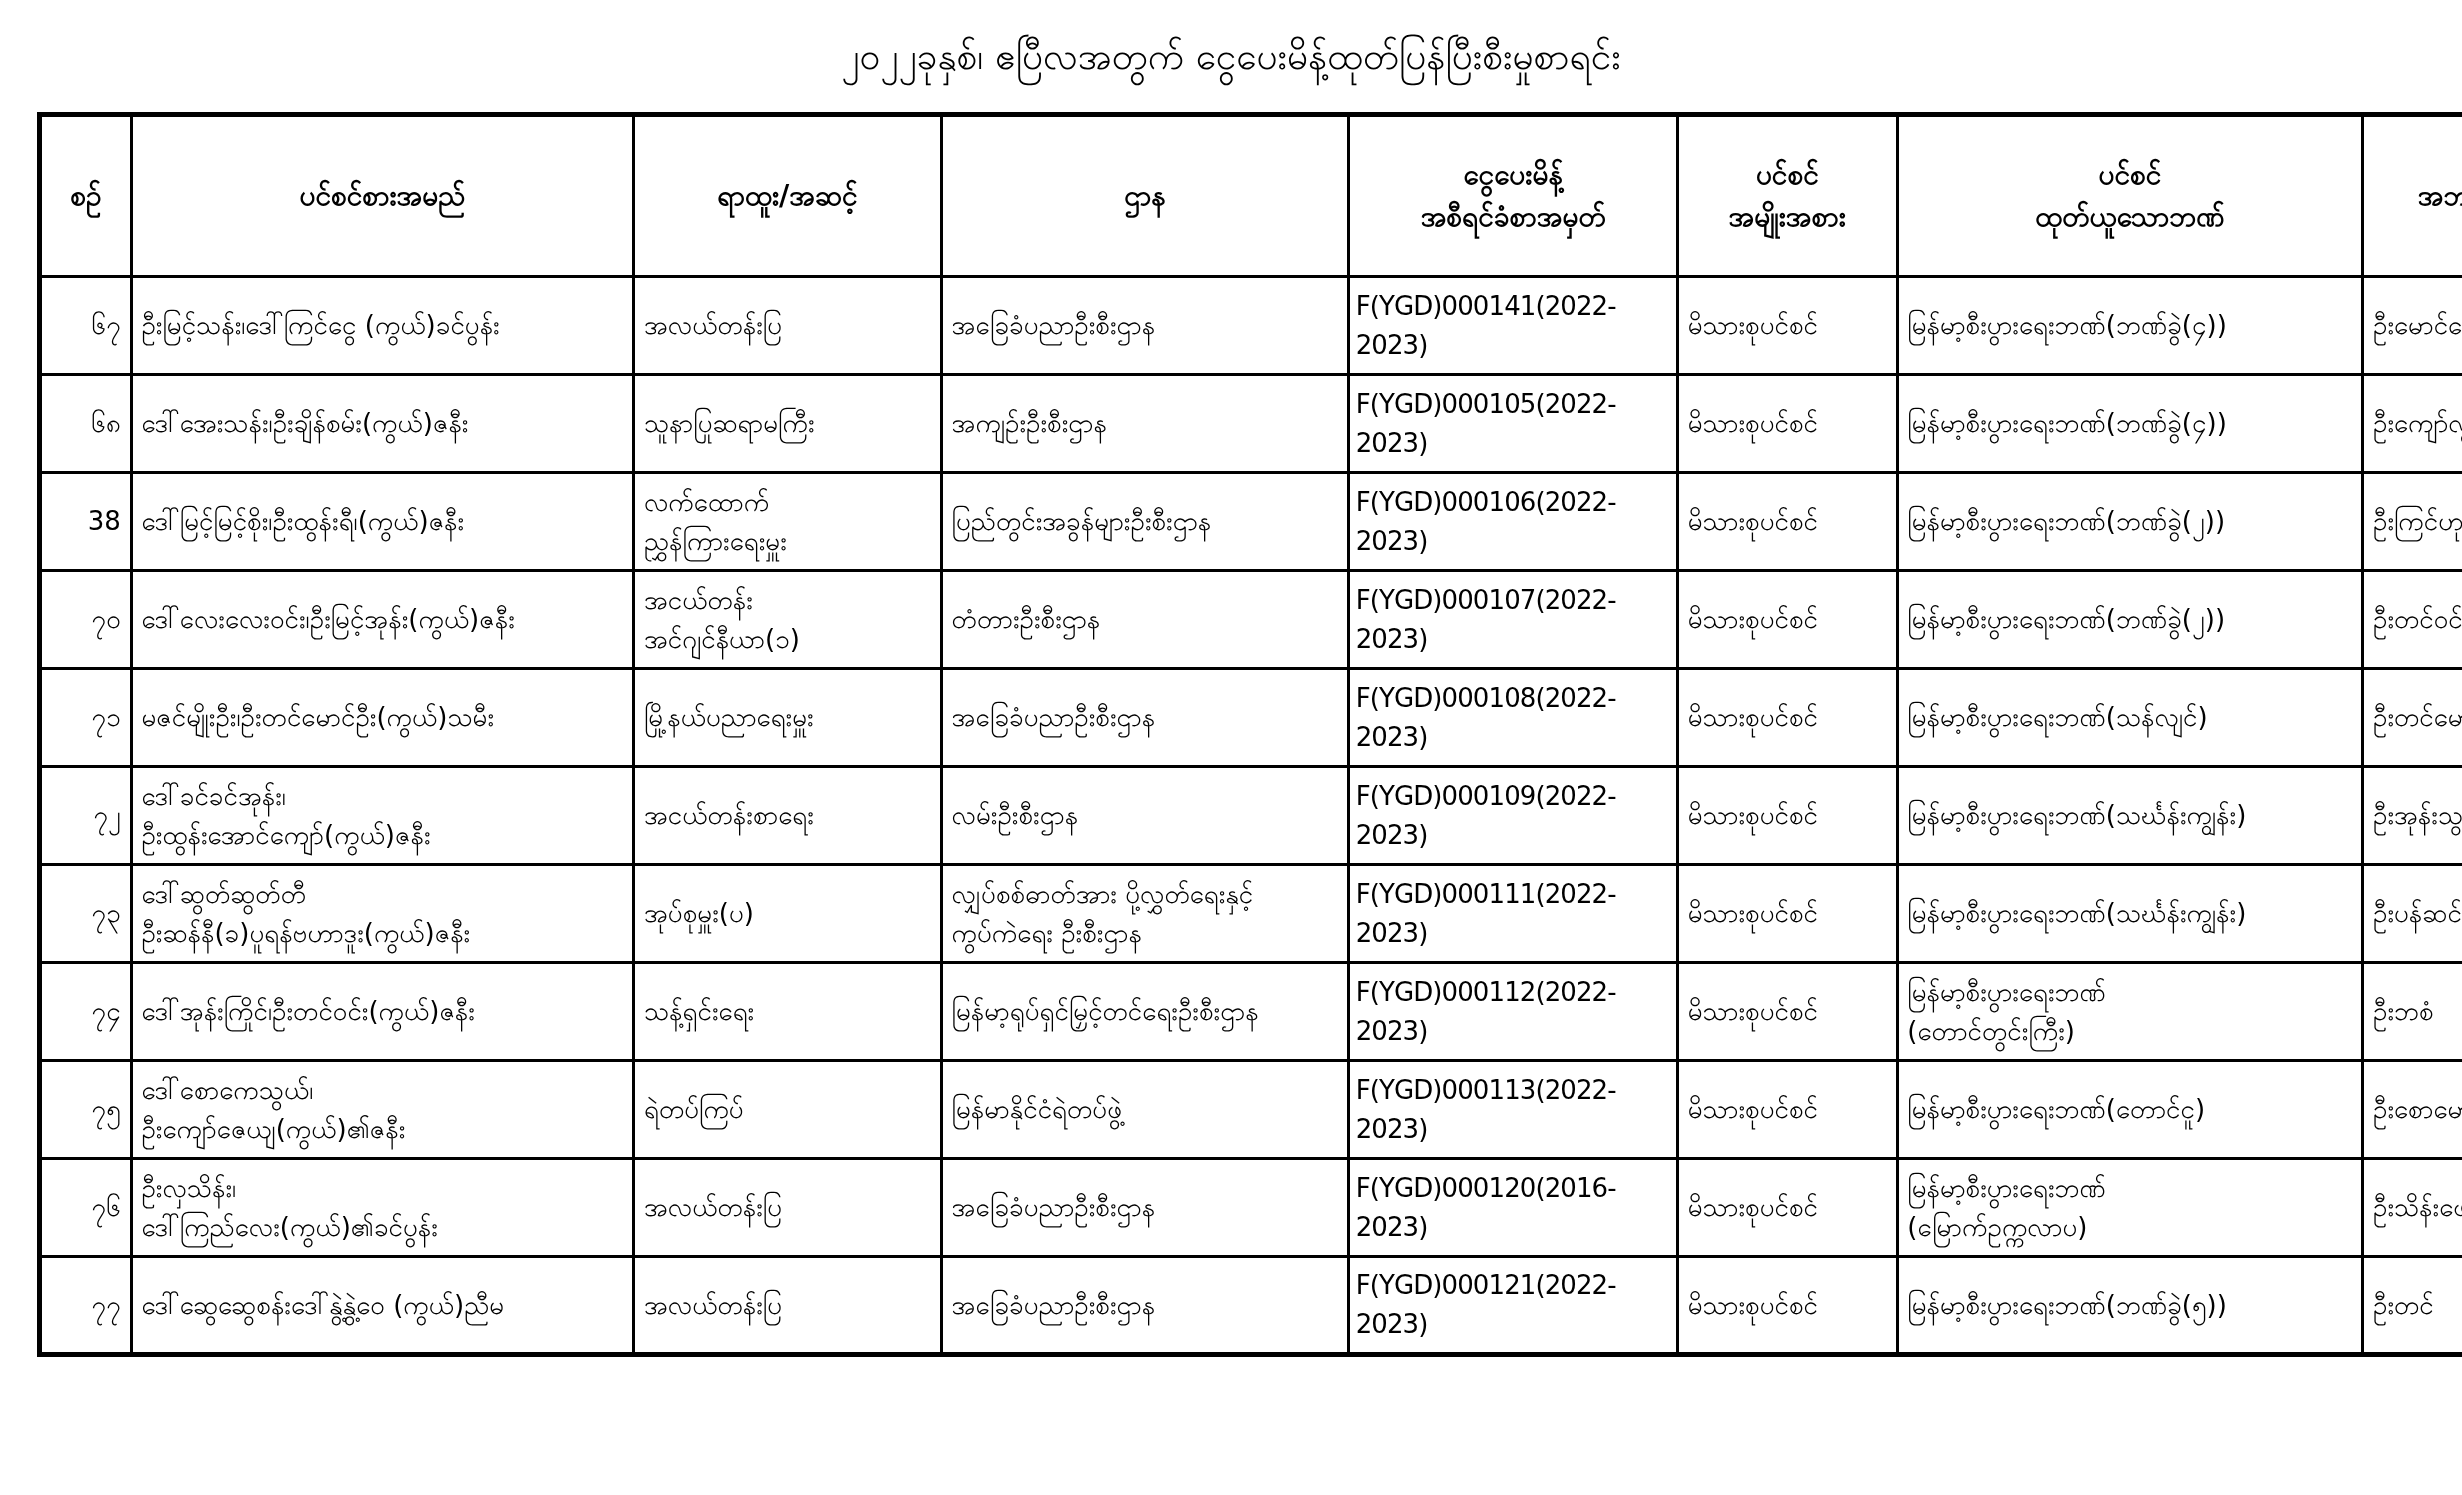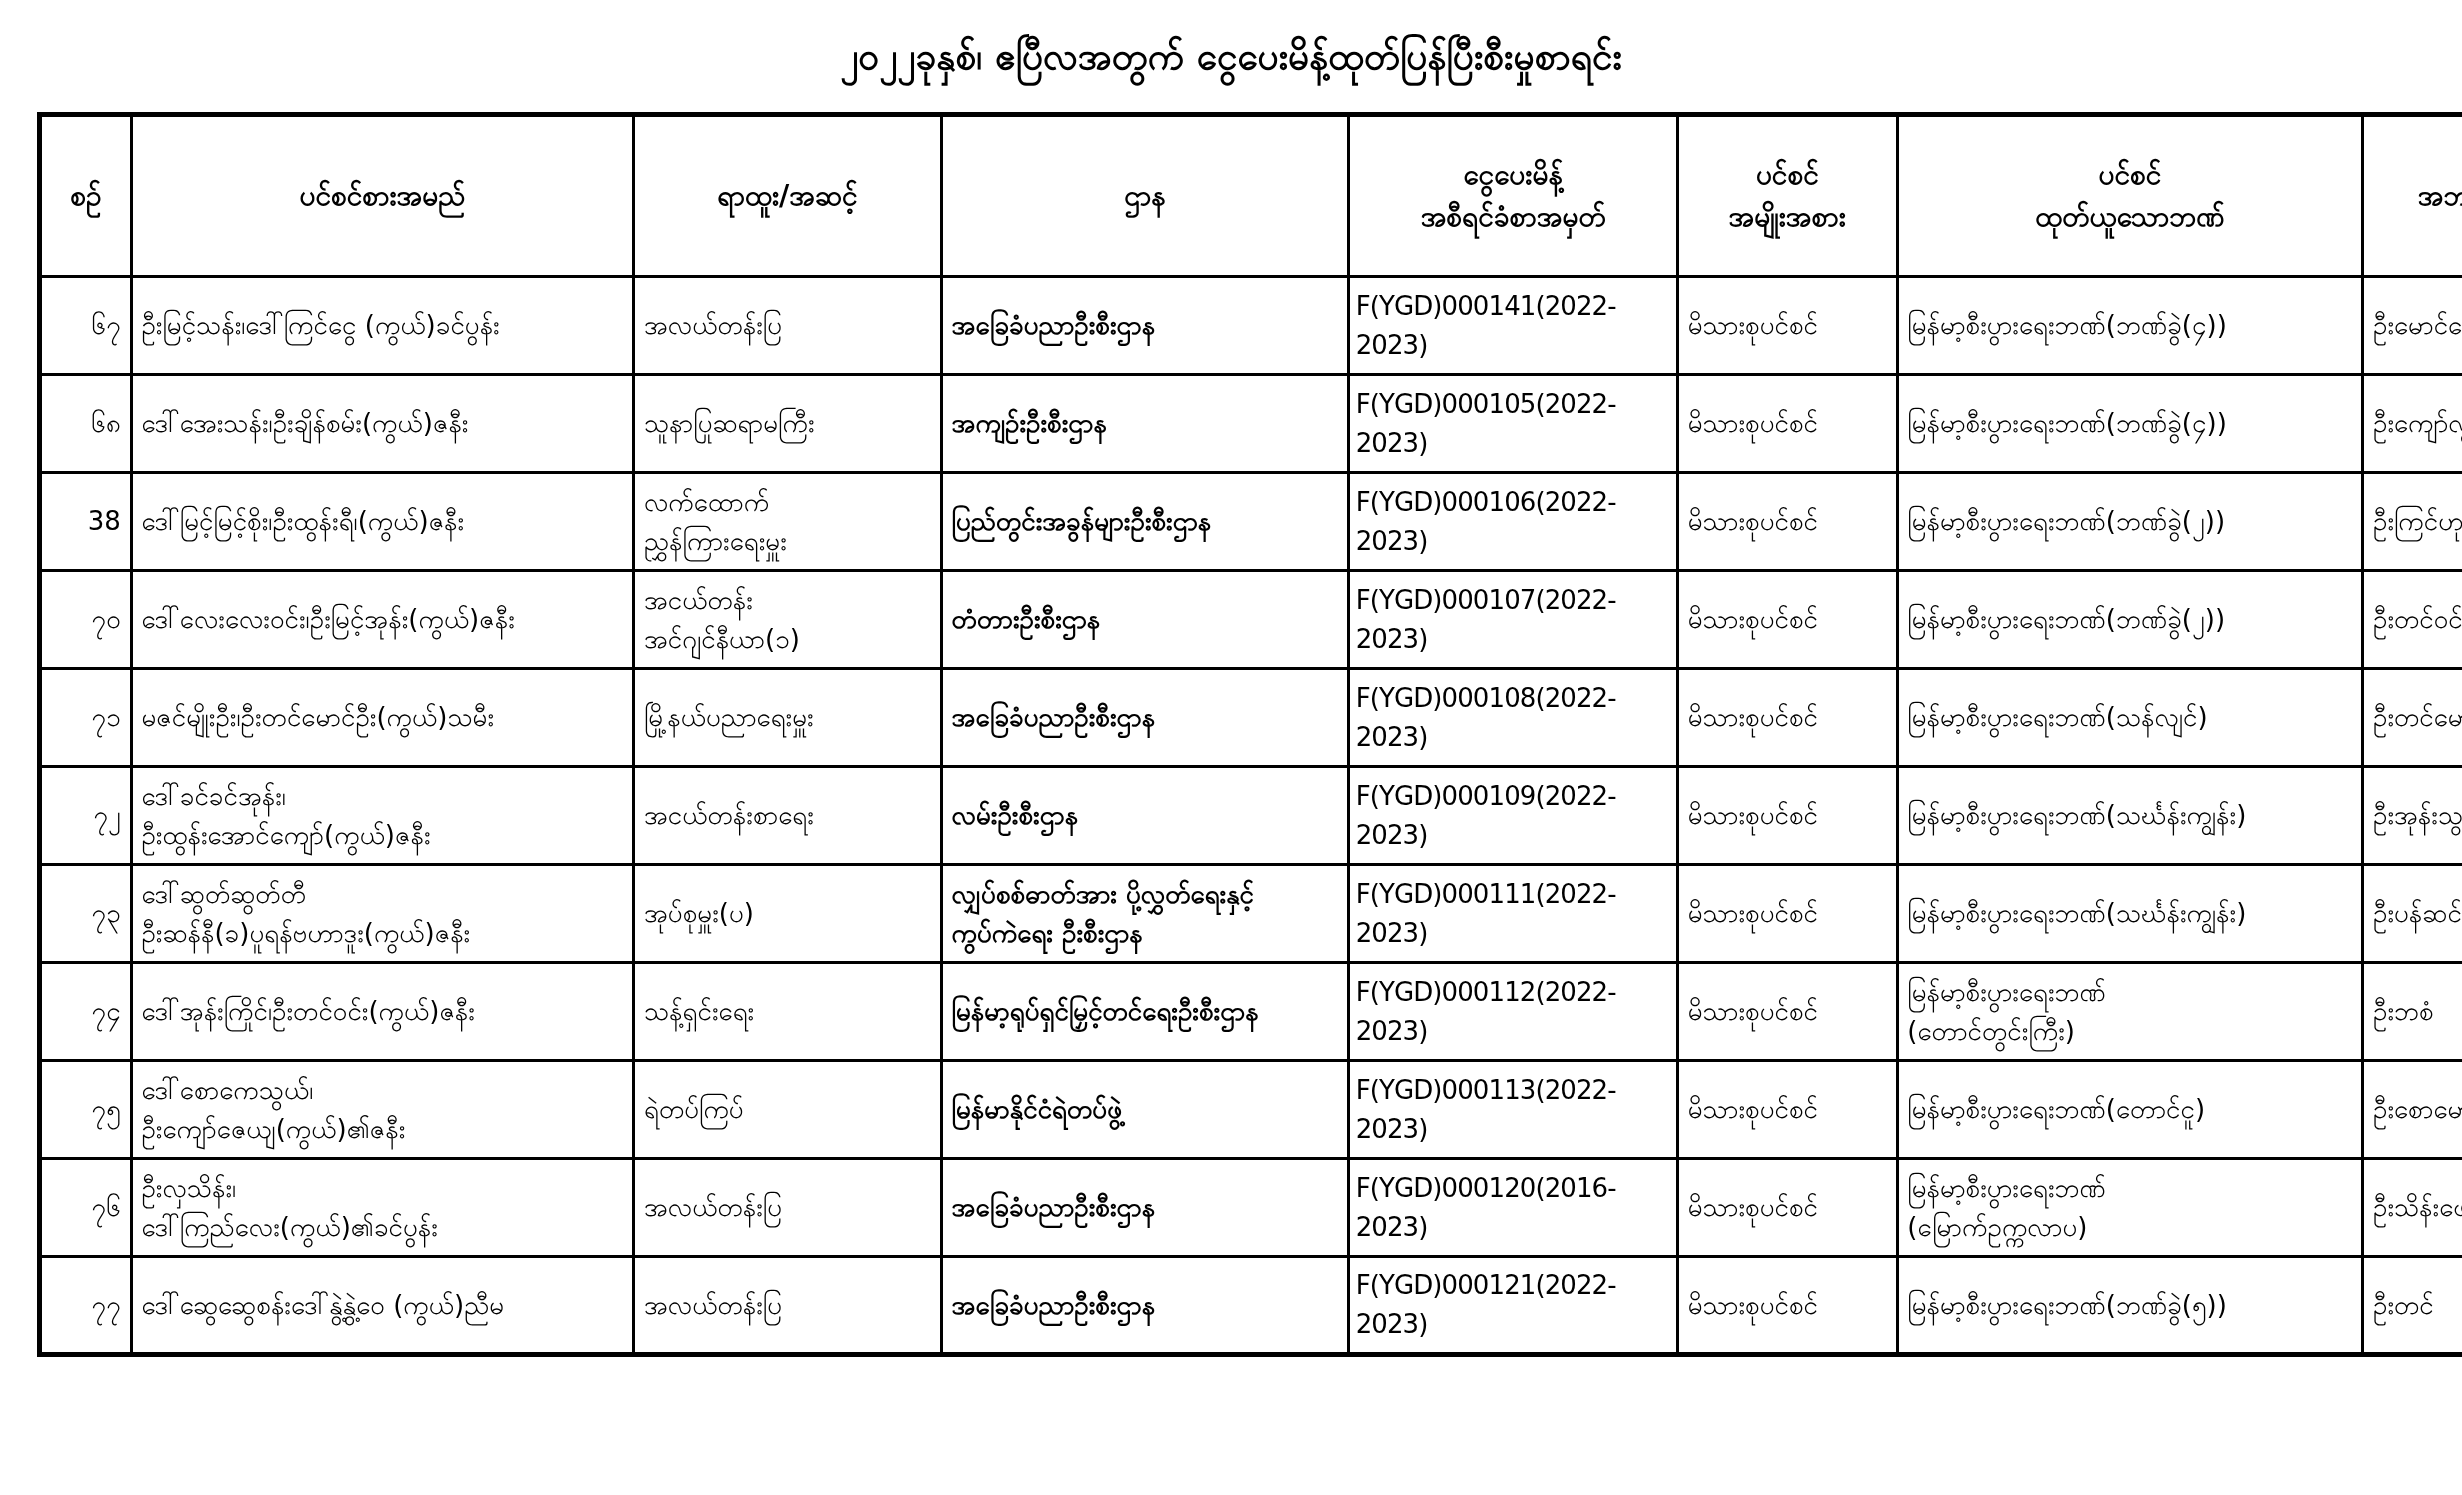--- a/index.html
+++ b/index.html
@@ -11,21 +11,21 @@
   }
   .page {
     position: relative;
     width: 2462px;
     height: 1495px;
     background: #ffffff;
     overflow: hidden;
   }
   .doc-title {
     text-align: center;
-    font-weight: 700;
+    font-weight: 400;
     font-size: 37px;
     line-height: 1.65;
     padding-top: 26px;
   }
   .doc-title .t-line { display: block; }
   table.pension-table {
     border-collapse: collapse;
     table-layout: fixed;
     margin-left: 37px;
     margin-top: 24.6px;
@@ -47,21 +47,21 @@
     height: 148px;
     font-size: 28px;
   }
   .pension-table tbody tr { height: 98px; }
   .pension-table td { text-align: left; }
   .pension-table td.col-serial { text-align: right; }
   .pension-table td.col-payment-order-no { padding-left: 5.3px; padding-right: 1.8px; letter-spacing: -0.9px; }
   .col-serial { width: 70px; }
   .col-pensioner-name { width: 482px; }
   .col-rank { width: 287px; }
-  .col-department { width: 387px; font-weight: bold; }
+  .col-department { width: 387px; }
   .col-payment-order-no { width: 308px; }
   .col-pension-type { width: 199px; }
   .col-bank { width: 445px; }
   .col-father-name { width: 211px; }
 </style>
 </head>
 <body>
 
 <div class="page">
   <div class="doc-title">

